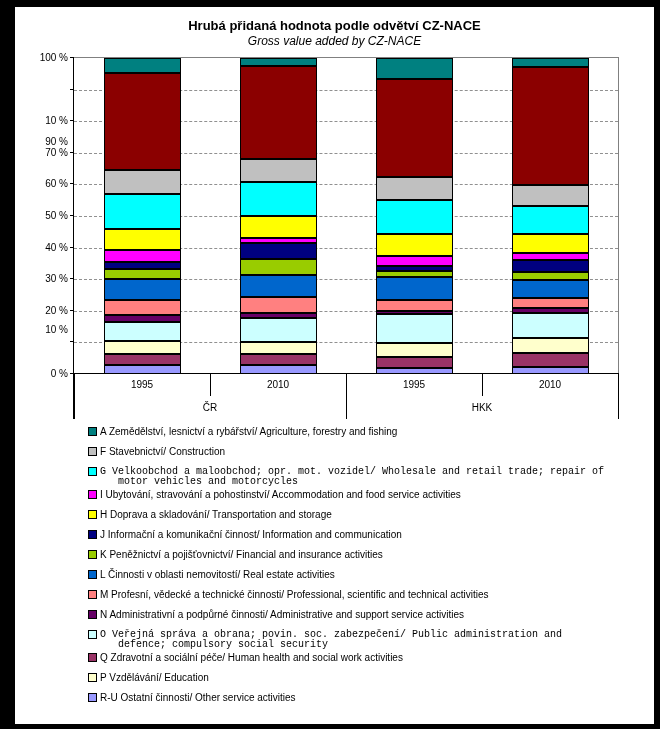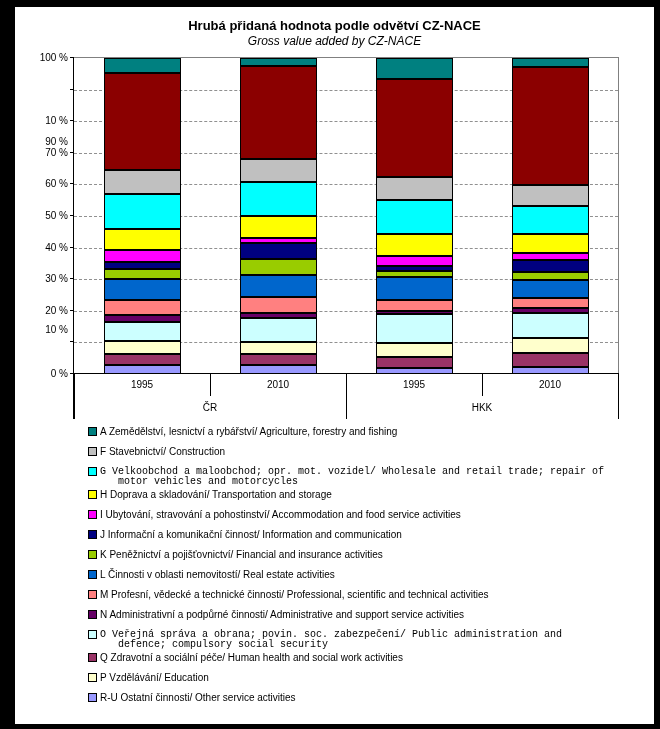--- a/index.html
+++ b/index.html
@@ -169,22 +169,22 @@
         <div class="sep short" style="left: 195px;"></div>
         <div class="sep tall" style="left: 331px;"></div>
         <div class="sep short" style="left: 467px;"></div>
         <div class="sep tall" style="left: 603px;"></div>
       </div>
 
     <div id="legend">
         <div class="legend-item"><span class="legend-swatch" style="background: rgb(0, 128, 128);"></span><span>A Zemědělství, lesnictví a rybářství/ Agriculture, forestry and fishing</span></div>
         <div class="legend-item"><span class="legend-swatch" style="background: rgb(192, 192, 192);"></span><span>F Stavebnictví/ Construction</span></div>
         <div class="legend-item two-line"><span class="legend-swatch" style="background: rgb(0, 255, 255);"></span><span>G Velkoobchod a maloobchod; opr. mot. vozidel/ Wholesale and retail trade; repair of motor vehicles and motorcycles</span></div>
+        <div class="legend-item"><span class="legend-swatch" style="background: rgb(255, 0, 255);"></span><span>I Ubytování, stravování a pohostinství/ Accommodation and food service activities</span></div>
         <div class="legend-item"><span class="legend-swatch" style="background: rgb(255, 255, 0);"></span><span>H Doprava a skladování/ Transportation and storage</span></div>
-        <div class="legend-item"><span class="legend-swatch" style="background: rgb(255, 0, 255);"></span><span>I Ubytování, stravování a pohostinství/ Accommodation and food service activities</span></div>
         <div class="legend-item"><span class="legend-swatch" style="background: rgb(0, 0, 128);"></span><span>J Informační a komunikační činnost/ Information and communication</span></div>
         <div class="legend-item"><span class="legend-swatch" style="background: rgb(153, 204, 0);"></span><span>K Peněžnictví a pojišťovnictví/ Financial and insurance activities</span></div>
         <div class="legend-item"><span class="legend-swatch" style="background: rgb(0, 102, 204);"></span><span>L Činnosti v oblasti nemovitostí/ Real estate activities</span></div>
         <div class="legend-item"><span class="legend-swatch" style="background: rgb(255, 128, 128);"></span><span>M Profesní, vědecké a technické činnosti/ Professional, scientific and technical activities</span></div>
         <div class="legend-item"><span class="legend-swatch" style="background: rgb(102, 0, 102);"></span><span>N Administrativní a podpůrné činnosti/ Administrative and support service activities</span></div>
         <div class="legend-item two-line"><span class="legend-swatch" style="background: rgb(204, 255, 255);"></span><span>O Veřejná správa a obrana; povin. soc. zabezpečení/ Public administration and defence; compulsory social security</span></div>
         <div class="legend-item"><span class="legend-swatch" style="background: rgb(153, 51, 102);"></span><span>Q Zdravotní a sociální péče/ Human health and social work activities</span></div>
         <div class="legend-item"><span class="legend-swatch" style="background: rgb(255, 255, 204);"></span><span>P Vzdělávání/ Education</span></div>
         <div class="legend-item"><span class="legend-swatch" style="background: rgb(153, 153, 255);"></span><span>R-U Ostatní činnosti/ Other service activities</span></div>
       </div>

